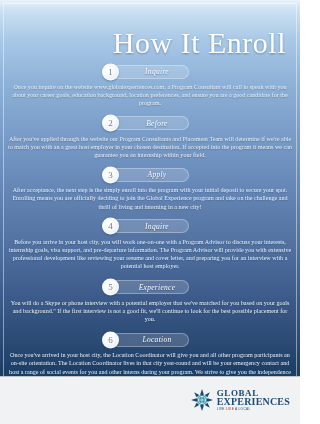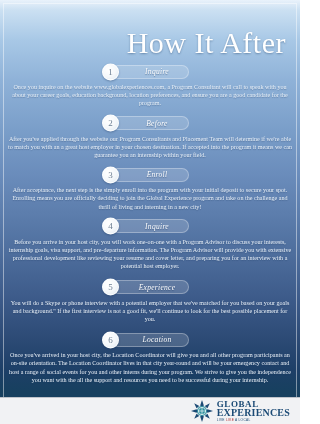--- a/index.html
+++ b/index.html
@@ -116,21 +116,21 @@
   .step-1{ margin-top:0; }
   .step-2{ margin-top:8px; }
   .step-3{ margin-top:8px; }
   .step-4{ margin-top:8px; }
   .step-5{ margin-top:9px; }
   .step-6{ margin-top:9px; }
 
   .footer{
     position:absolute;
     left:0;right:0;bottom:0;
-    height:27px;
+    height:48px;
     background:#f1f2f4;
     border-top:1px solid #bfc4cb;
     display:flex;
     align-items:center;
     justify-content:flex-end;
     box-sizing:border-box;
     padding-right:10px;
   }
   .logo{
     display:flex;
@@ -166,21 +166,21 @@
   }
   .logo-tag .red{ color:#b02a2a; }
 </style>
 </head>
 <body>
 
 <div id="poster">
 
   <div class="frame"></div>
 
-  <div class="title">How It After</div>
+  <div class="title">How It Enroll</div>
 
   <div class="steps">
 
     <div class="step step-1">
       <div class="pill-wrap">
         <div class="pill">
           <div class="pill-bar">
             <span class="pill-label">Inquire</span>
           </div>
           <div class="badge">
@@ -202,21 +202,21 @@
           </div>
         </div>
       </div>
       <p class="para">After you've applied through the website our Program Consultants and Placement Team will determine if we're able to match you with an a great host employer in your chosen destination. If accepted into the program it means we can guarantee you an internship within your field.</p>
     </div>
 
     <div class="step step-3">
       <div class="pill-wrap">
         <div class="pill">
           <div class="pill-bar">
-            <span class="pill-label">Enroll</span>
+            <span class="pill-label">Apply</span>
           </div>
           <div class="badge">
             <span class="badge-num">3</span>
           </div>
         </div>
       </div>
       <p class="para">After acceptance, the next step is the simply enroll into the program with your initial deposit to secure your spot. Enrolling means you are officially deciding to join the Global Experience program and take on the challenge and thrill of living and interning in a new city!</p>
     </div>
 
     <div class="step step-4">

